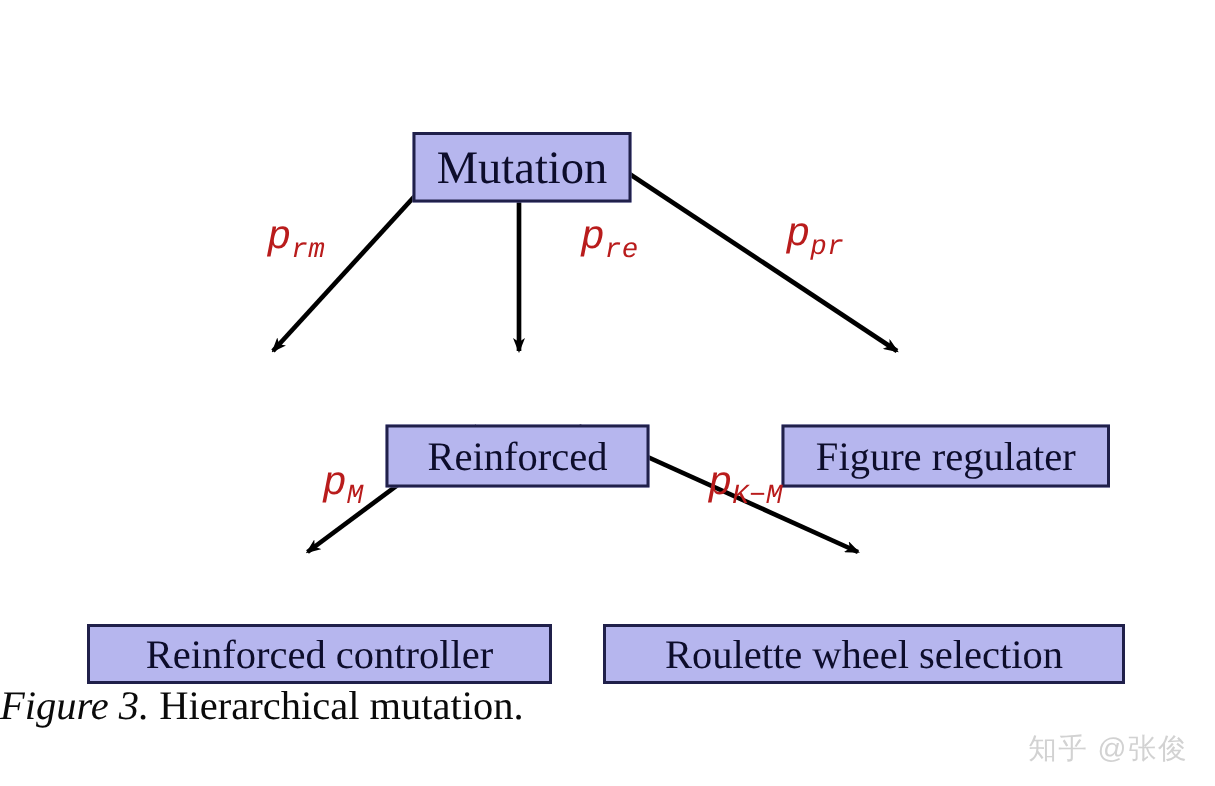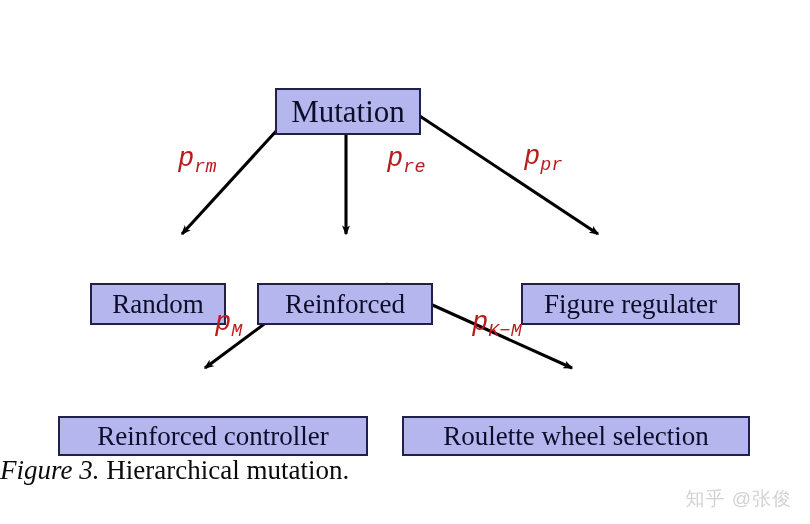--- a/index.html
+++ b/index.html
@@ -99,23 +99,20 @@
 
     <line x1="318" y1="284" x2="205" y2="368" stroke="#000000" stroke-width="3.1" marker-end="url(#arrowhead)"></line>
 
     <line x1="386" y1="284" x2="572" y2="368" stroke="#000000" stroke-width="3.1" marker-end="url(#arrowhead)"></line>
   </svg>
 
   <div class="node-box" style="left:275px; top:46px; width:146px; height:47px; font-size:31px;">
     <span>Mutation</span>
   </div>
 
-  <div class="node-box" style="left:90px; top:241px; width:136px; height:42px; font-size:27px;">
-    <span>Random</span>
-  </div>
 
   <div class="node-box" style="left:257px; top:241px; width:176px; height:42px; font-size:27px;align-items:center;">
     <span>Reinforced</span>
   </div>
 
   <div class="node-box" style="left:521px; top:241px; width:219px; height:42px; font-size:27px;">
     <span>Figure regulater</span>
   </div>
 
   <div class="node-box" style="left:58px; top:374px; width:310px; height:40px; font-size:27px;">

